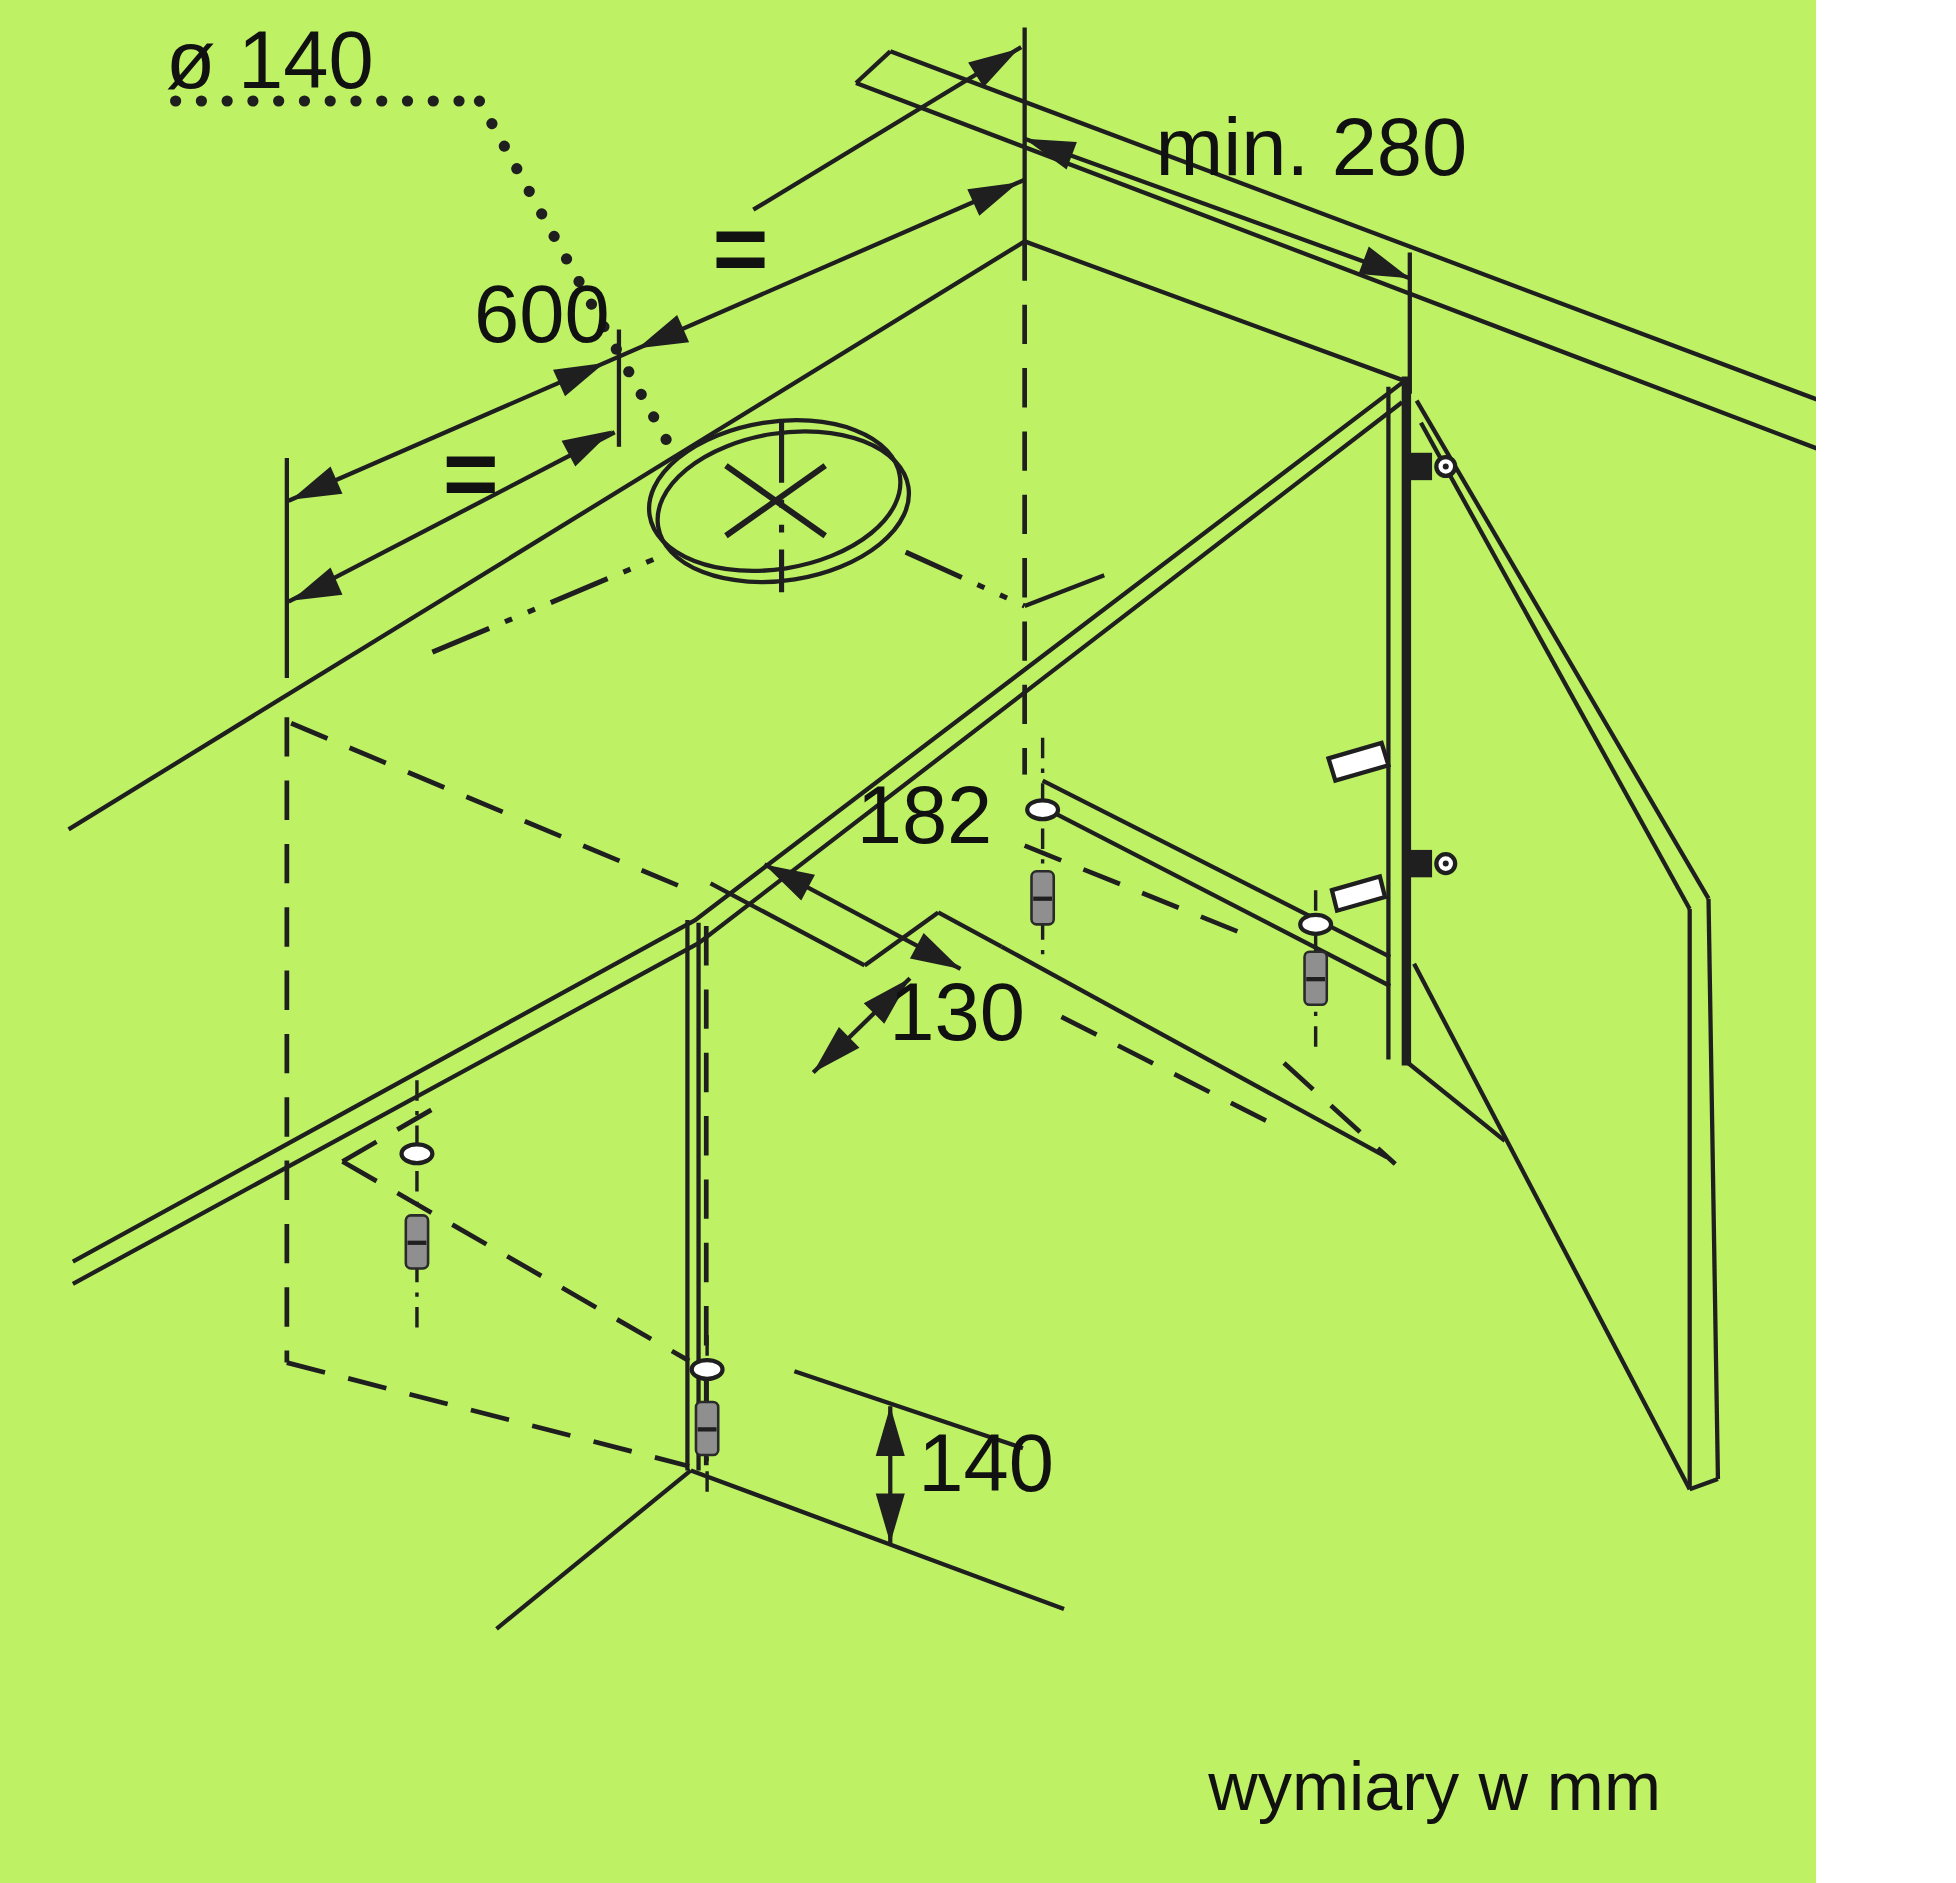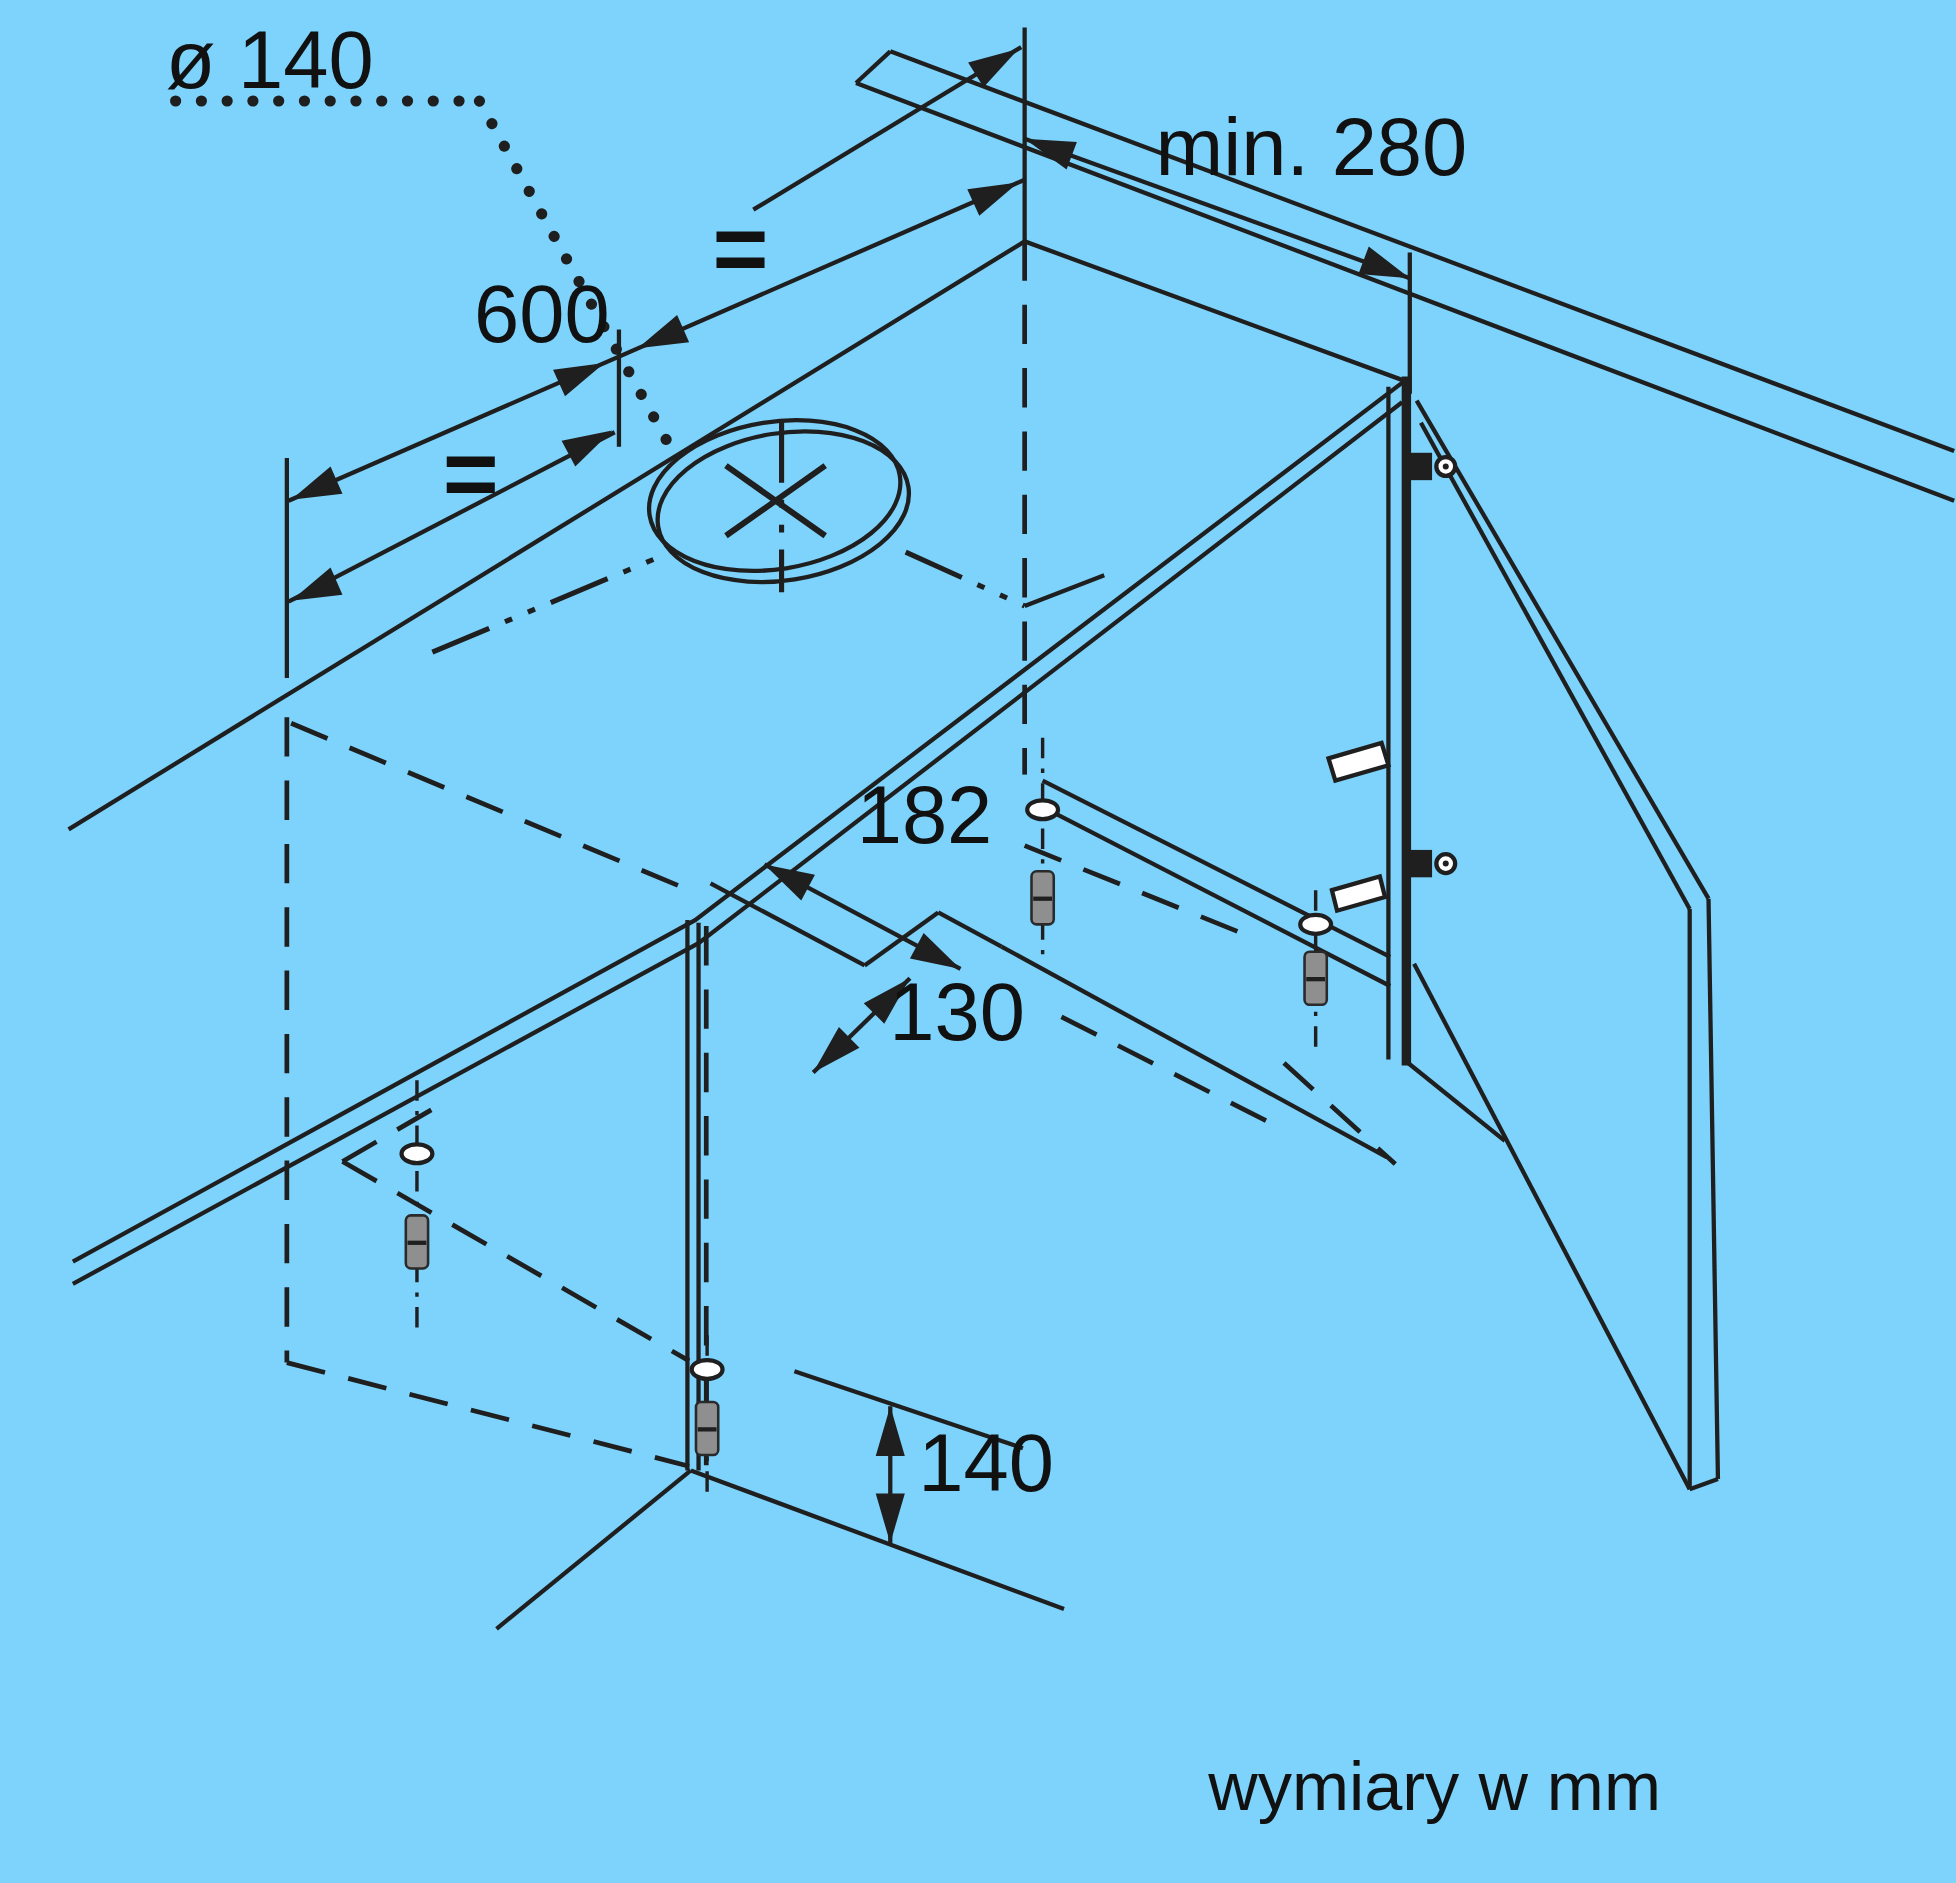--- a/index.html
+++ b/index.html
@@ -1,16 +1,16 @@
 <!DOCTYPE html>
 <html style="font-size:13.7px"><head>
 <meta charset="utf-8">
 <style>
   html,body{margin:0;padding:0;background:#fff;}
-  #stage{position:relative;width:1956px;height:1883px;background:#7dd3fc;overflow:hidden;
+  #stage{position:relative;width:1816px;height:1883px;background:#bef264;overflow:hidden;
          font-family:"Liberation Sans", sans-serif;}
   svg{position:absolute;left:0;top:0;}
   .ln   {stroke:#1f1f1f;stroke-width:5;fill:none;stroke-linecap:butt;}
   .ln2  {stroke:#1f1f1f;stroke-width:7;fill:none;}
   .thick{stroke:#1f1f1f;stroke-width:11;fill:none;}
   .dash {stroke:#1f1f1f;stroke-width:5.5;fill:none;stroke-dasharray:46 28;}
   .dot  {stroke:#1f1f1f;stroke-width:13;fill:none;stroke-dasharray:0.1 30;stroke-linecap:round;}
   .cdash{stroke:#1f1f1f;stroke-width:6;fill:none;stroke-dasharray:72 20 9 20 9 20;}
   .sdash{stroke:#1f1f1f;stroke-width:4;fill:none;stroke-dasharray:24 12 5 12;}
   .arr  {fill:#1f1f1f;stroke:none;}

